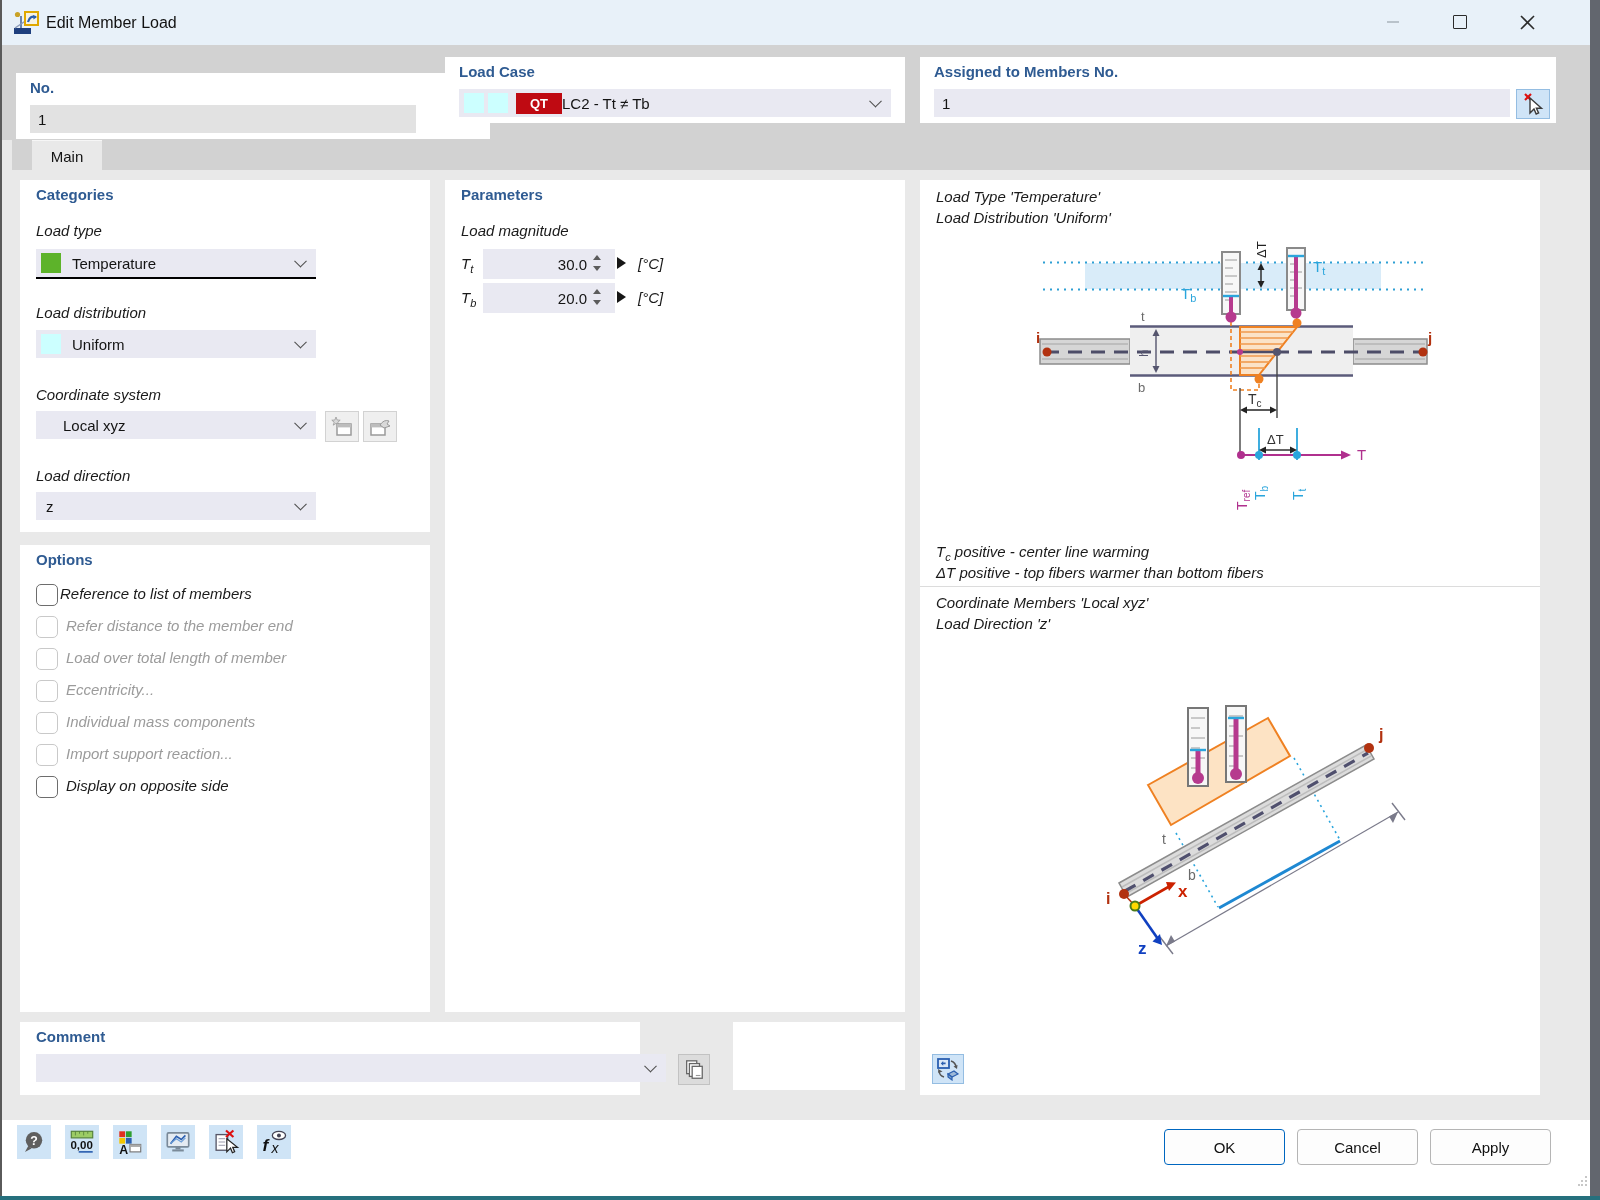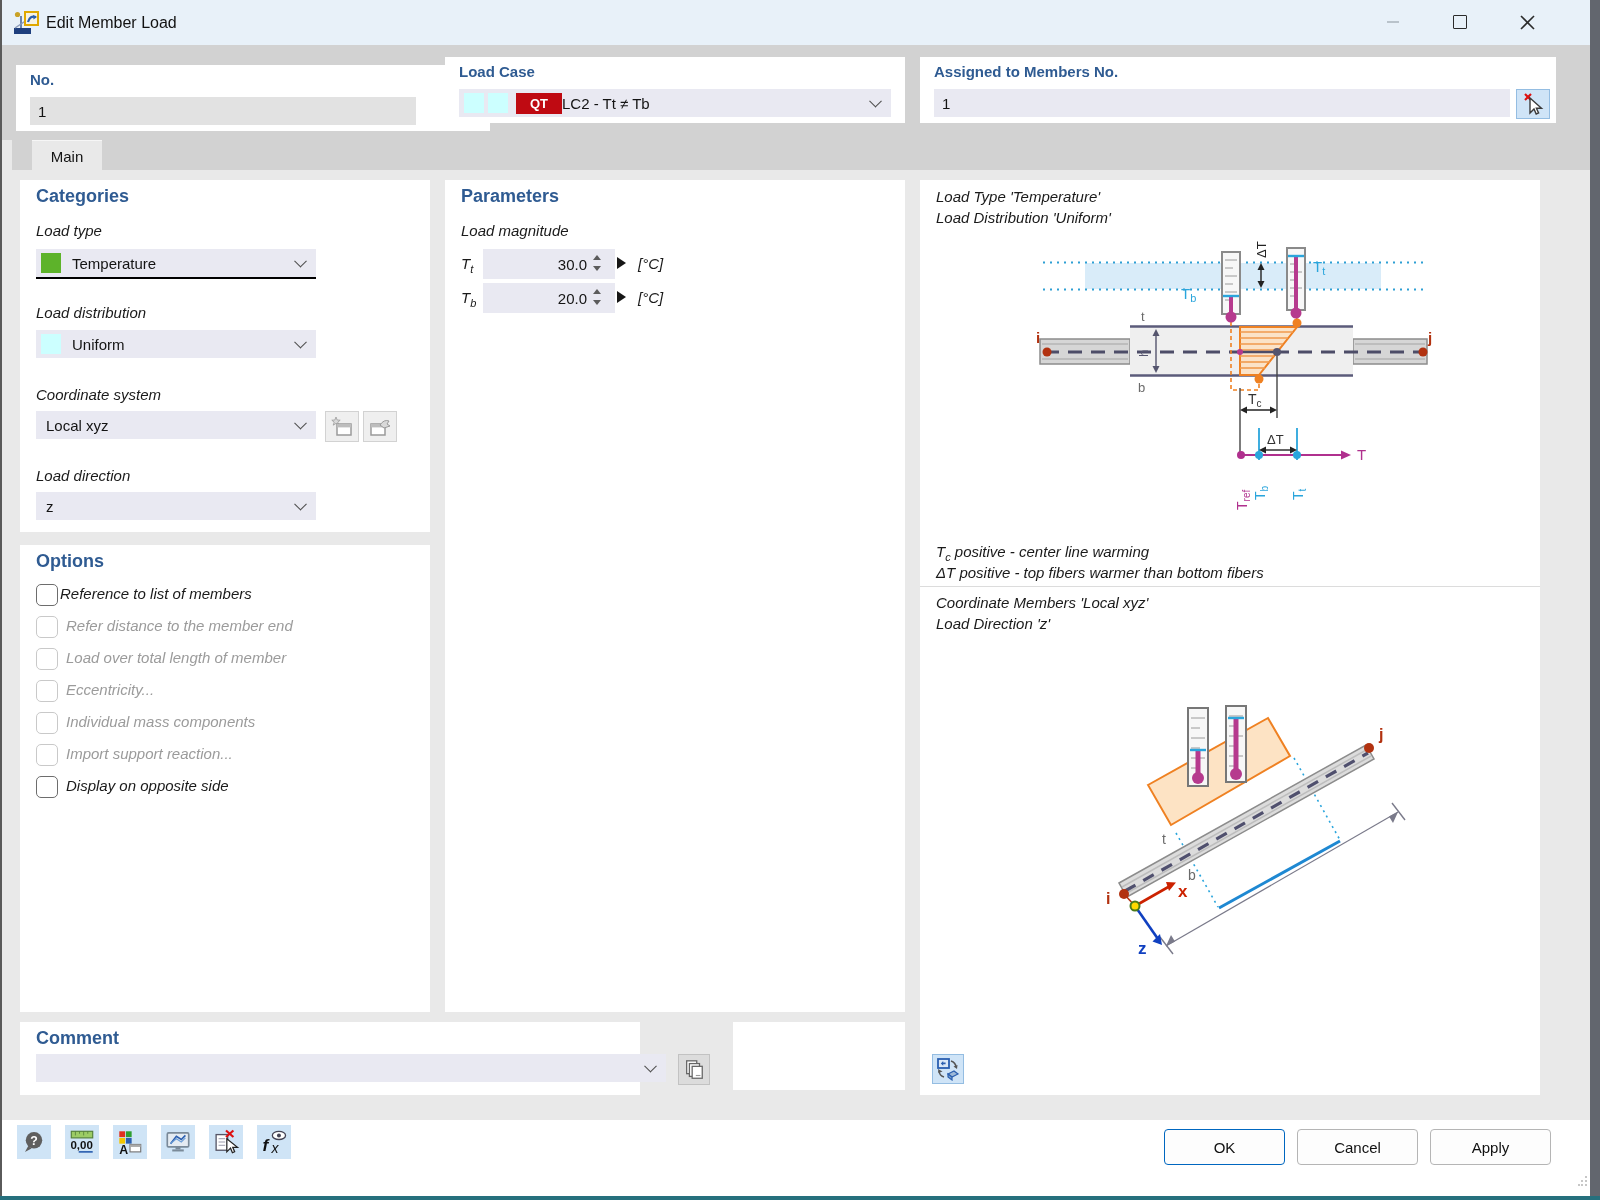--- a/index.html
+++ b/index.html
@@ -19,21 +19,21 @@
   .lav-input{position:absolute;border:none;background:#e9e9f2;font-size:15px;color:#141414;padding:0 8px;outline:none;}
   .combo{position:absolute;background:#e9e9f2;display:flex;align-items:center;font-size:15px;color:#141414;}
   .chev{position:absolute;right:11px;top:50%;width:8px;height:8px;border-right:1.6px solid #4e4e4e;border-bottom:1.6px solid #4e4e4e;transform:translateY(-70%) rotate(45deg);}
   .swatch{width:20px;height:20px;margin-left:5px;flex:0 0 auto;}
   .badge{height:21px;min-width:46px;display:flex;align-items:center;justify-content:center;color:#fff;font-size:13px;font-weight:bold;}
   
   .tabrow{left:12px;top:140px;width:1600px;height:30px;background:#d2d2d2;}
   .tab{position:absolute;left:20px;top:0;width:70px;height:30px;background:#e9e9e9;display:flex;align-items:center;justify-content:center;font-size:15px;color:#141414;border-top:1px solid #f6f6f6;}
   
   .panel{position:absolute;background:#ffffff;}
-  .section-h{position:absolute;font-size:18px;font-weight:bold;color:#2f5b92;}
+  .section-h{position:absolute;font-size:15px;font-weight:bold;color:#2f5b92;}
   .lbl{position:absolute;font-size:15px;color:#1a1a1a;white-space:nowrap;font-style:italic;}
   .dis-t{color:#9b9b9b;}
   .cb{position:absolute;width:20px;height:20px;border:1.6px solid #6d6d6d;border-radius:5px;background:#fff;}
   .cb.dis{border-color:#c9c9c9;}
   .underline-focus{border-bottom:2px solid #000000;}
   .numfield{position:absolute;border:none;background:#e9e9f2;font-size:15px;color:#141414;text-align:right;padding-right:28px;outline:none;}
   .spin{position:absolute;width:12px;display:flex;flex-direction:column;align-items:center;justify-content:space-between;height:16px;}
   .tri-up{width:0;height:0;border-left:4px solid transparent;border-right:4px solid transparent;border-bottom:5px solid #5c5c5c;}
   .tri-dn{width:0;height:0;border-left:4px solid transparent;border-right:4px solid transparent;border-top:5px solid #5c5c5c;}
   .play{position:absolute;width:0;height:0;border-left:9px solid #161616;border-top:6px solid transparent;border-bottom:6px solid transparent;}
@@ -74,21 +74,21 @@
     <div class="abs winbtn" style="left:1504px">
       <svg width="15" height="15" viewBox="0 0 15 15">
         <line x1="1" y1="1" x2="14" y2="14" stroke="#2b2b2b" stroke-width="1.6"></line>
         <line x1="14" y1="1" x2="1" y2="14" stroke="#2b2b2b" stroke-width="1.6"></line>
       </svg>
     </div>
   </div>
 
   <div class="abs topstrip">
 
-    <div class="card" style="left:16px;top:20px;width:474px;height:66px">
+    <div class="card" style="left:16px;top:28px;width:474px;height:66px">
       <div class="card-label">No.</div>
       <input class="ro-input" style="left: 14px; top: 32px; width: 370px; height: 28px;" readonly="" value="1">
     </div>
 
     <div class="card" style="left:445px;top:12px;width:460px;height:66px">
       <div class="card-label">Load Case</div>
       <div class="combo" style="left:14px;top:32px;width:432px;height:28px">
         <span class="swatch" style="background:#ccffff"></span>
         <span class="swatch" style="background:#ccffff;margin-left:4px"></span>
         <span class="badge" style="background:#bf0a12;margin-left:8px">QT</span>
@@ -126,21 +126,21 @@
 
     <div class="lbl" style="left:16px;top:124px">Load distribution</div>
     <div class="combo" style="left:16px;top:150px;width:280px;height:28px">
       <span class="swatch" style="background:#ccffff"></span>
       <span style="margin-left:11px">Uniform</span>
       <span class="chev"></span>
     </div>
 
     <div class="lbl" style="left:16px;top:206px">Coordinate system</div>
     <div class="combo" style="left:16px;top:231px;width:280px;height:28px">
-      <span style="margin-left:10px">Local xyz</span>
+      <span style="margin-left:27px">Local xyz</span>
       <span class="chev"></span>
     </div>
     <div class="iconbtn" style="left:305px;top:231px;width:32px;height:29px">
       <svg width="24" height="24" viewBox="0 0 24 24">
         <path d="M6,2 l1.2,3 3,.2 -2.4,2 1,3 -2.8,-1.8 -2.8,1.8 1,-3 -2.4,-2 3,-.2 z" fill="#d9d9d9" stroke="#9a9a9a" stroke-width="0.8"></path>
         <rect x="7" y="9" width="14" height="11" fill="#ffffff" stroke="#9a9a9a" stroke-width="1.5"></rect>
         <rect x="7" y="9" width="14" height="3.4" fill="#bdbdbd"></rect>
       </svg>
     </div>
     <div class="iconbtn" style="left:343px;top:231px;width:32px;height:29px">

